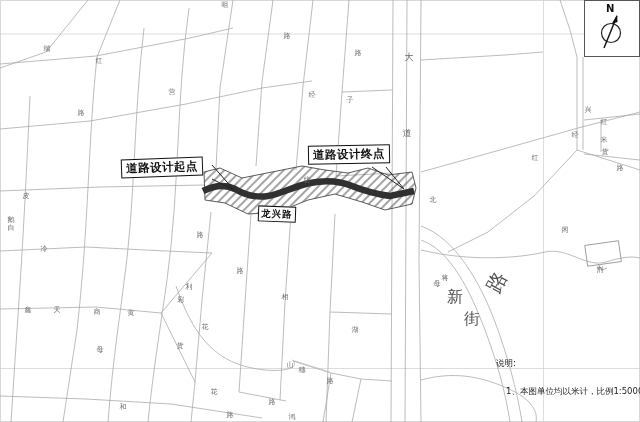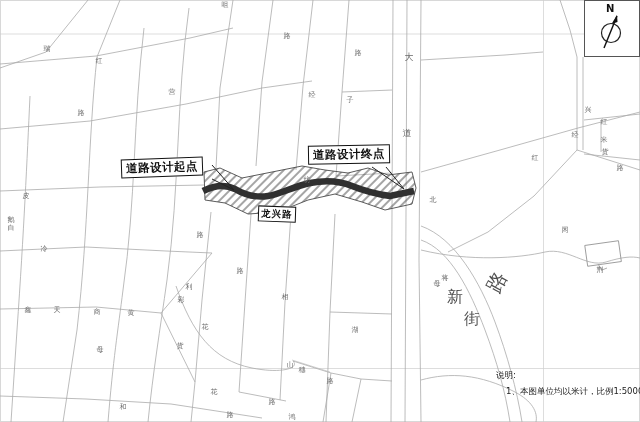--- a/index.html
+++ b/index.html
@@ -20,21 +20,21 @@
     font-weight:bold;font-size:11.5px;line-height:1.45;padding:0 4px;
     white-space:nowrap;letter-spacing:0.5px;z-index:5;
   }
   #cb-start{left:121px;top:158px;transform:rotate(-2deg);}
   #cb-end{left:308px;top:145px;transform:rotate(-1deg);}
   #cb-road{
     left:258px;top:206px;font-size:9.5px;border-width:1px;padding:0 2px;
     transform:rotate(2deg);letter-spacing:1px;
   }
   .note{position:absolute;color:#222;font-size:8.5px;white-space:nowrap;z-index:4;}
-  #note-title{left:496px;top:370px;}
+  #note-title{left:496px;top:358px;}
   #note-line{left:506px;top:386px;}
   #north-n{
     position:absolute;left:606px;top:3px;font-size:10px;font-weight:bold;
     color:#111;z-index:6;
   }
   .map-label{
     position:absolute;color:#6a6a6a;white-space:nowrap;z-index:3;
     transform:translate(-50%,-50%);
   }
   .map-label.big{color:#4f4f4f;}

